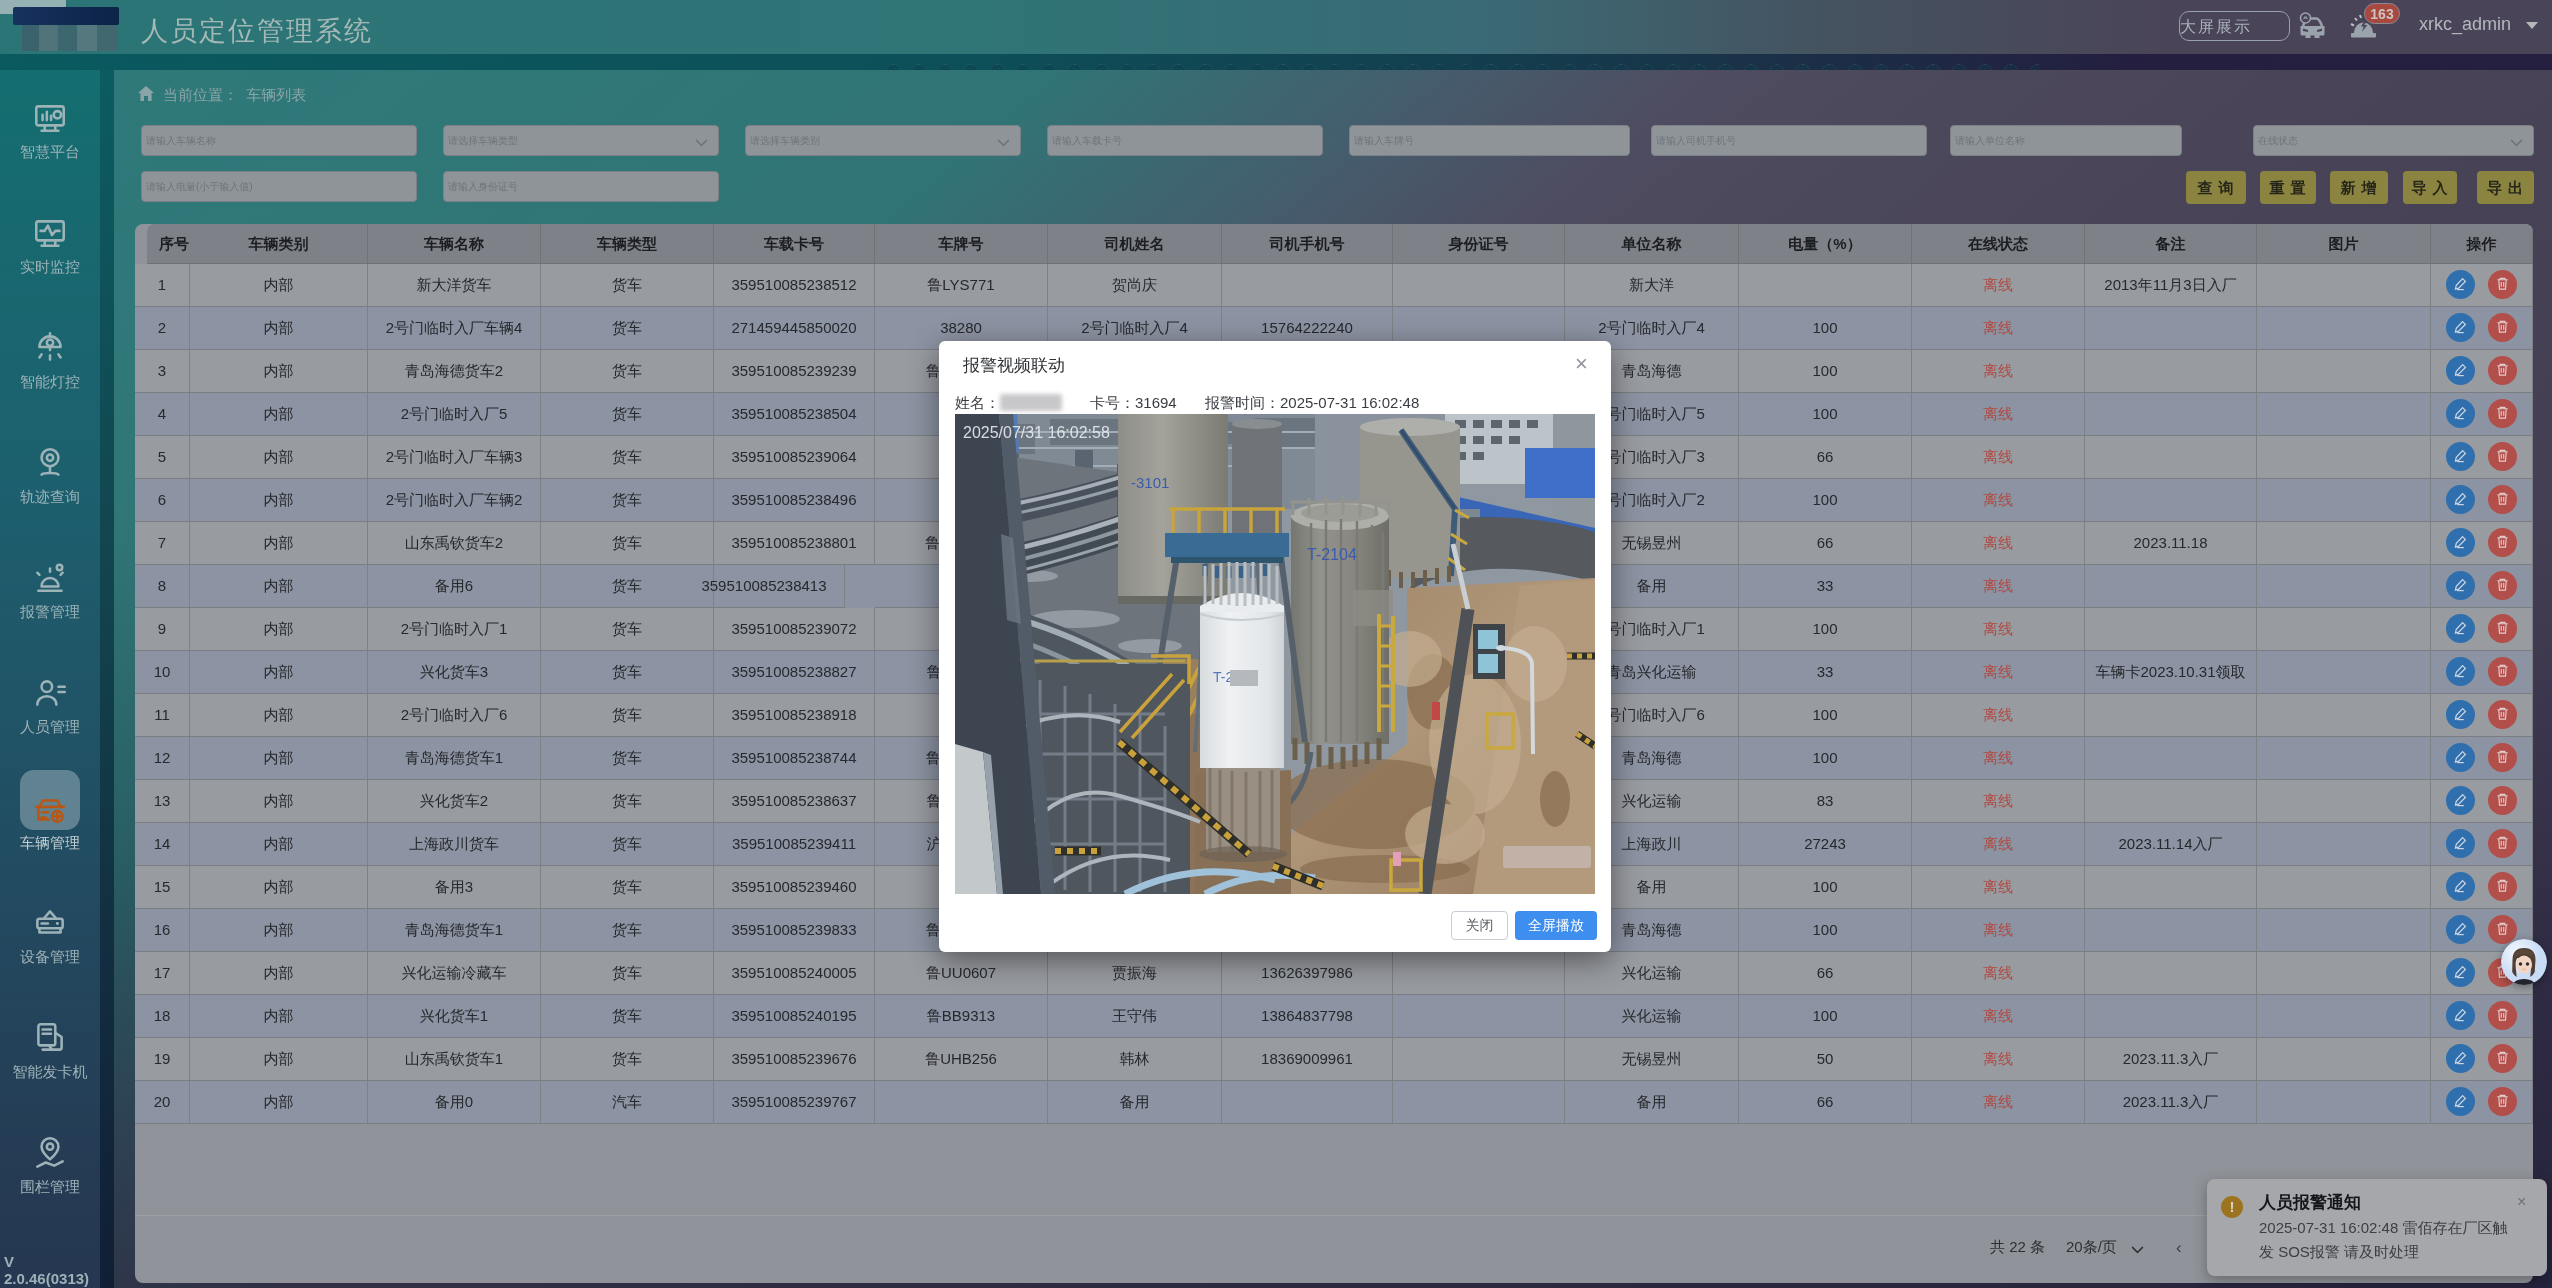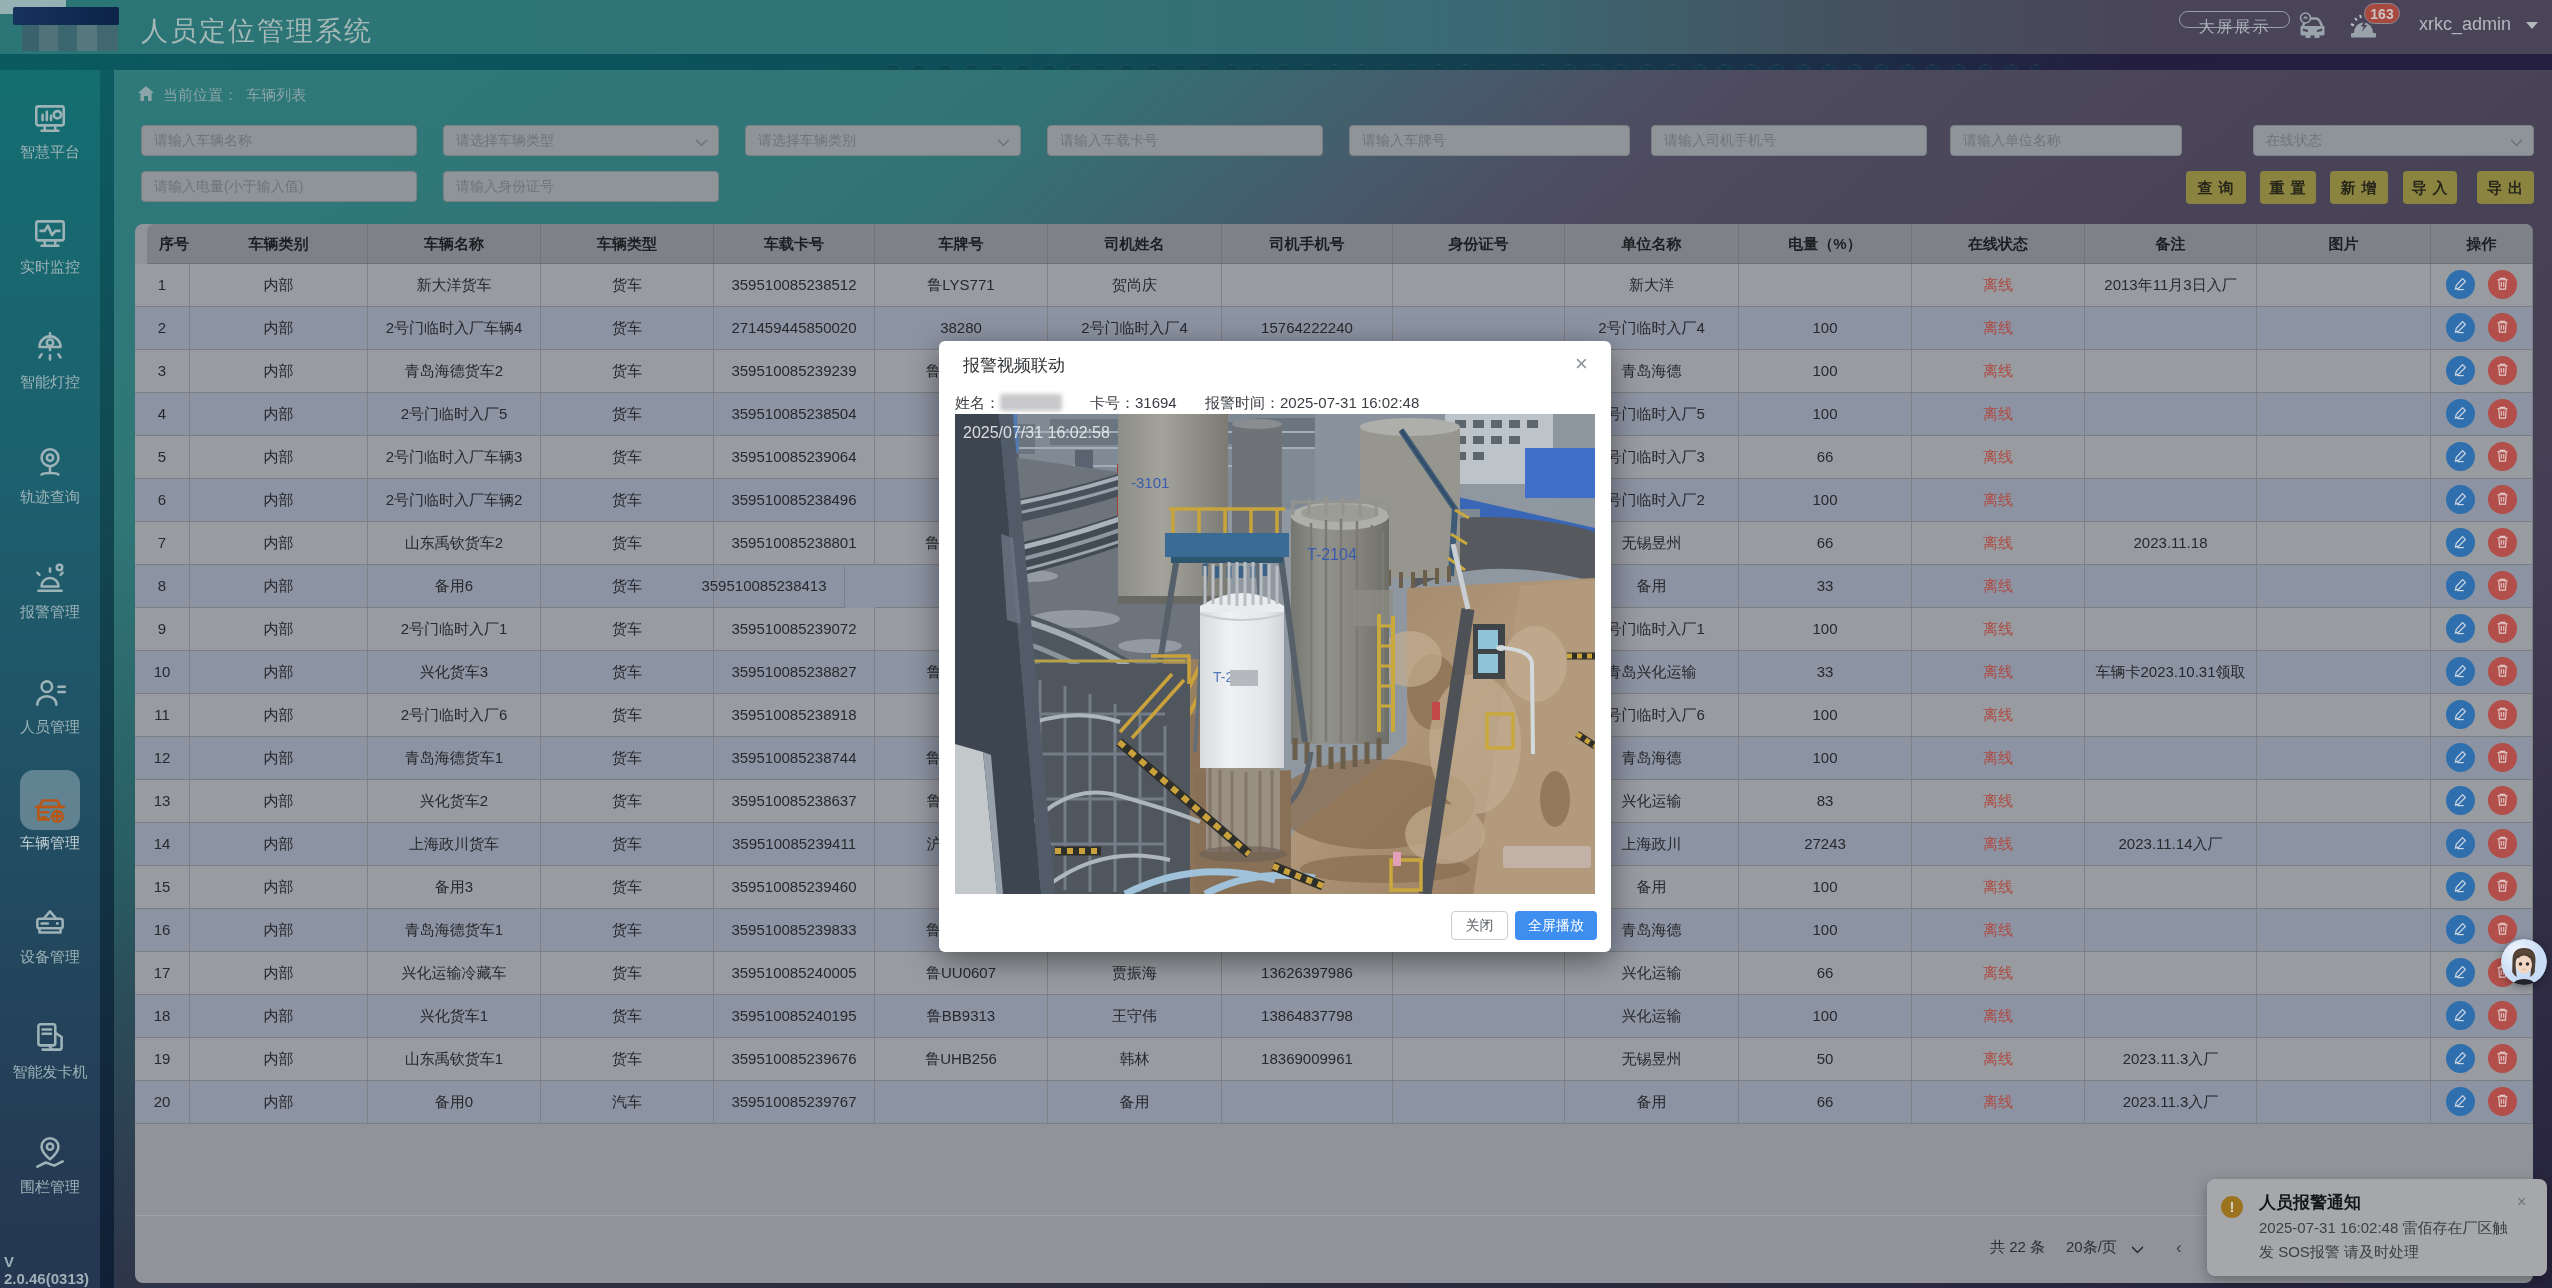--- a/index.html
+++ b/index.html
@@ -8,22 +8,22 @@
     linear-gradient(180deg, rgba(8,10,32,0) 40%, rgba(8,10,32,.30) 78%, rgba(8,10,32,.42) 100%),
     linear-gradient(140deg, #2e7a7a 0%, #317476 28%, #465b6c 38%, #4e4c60 44%, #4a4458 58%, #443e54 80%, #3a3450 100%);
 }
 .topbar { position:absolute; left:0; top:0; width:2552px; height:54px;
   background: linear-gradient(90deg, #2b7577 0%, #307476 40%, #3a6a75 58%, #45525f 72%, #4a4458 85%, #4a4458 100%); }
 .logow { position:absolute; left:0; top:0; width:66px; height:14px; background:#a9bcbe; border-radius:0 0 9px 0; opacity:.85 }
 .logo1 { position:absolute; left:13px; top:7px; width:106px; height:18px; background:linear-gradient(90deg,#17325e,#112a52 55%,#0d2347); border-radius:2px }
 .logo2 { position:absolute; left:22px; top:25px; width:96px; height:26px; opacity:.85;
   background: linear-gradient(90deg, #3d5f6b 0 18%, #567379 18% 38%, #3f646e 38% 57%, #5d7880 57% 78%, #45656e 78% 100%); }
 .title { position:absolute; left:141px; top:13px; font-size:27px; font-weight:normal; color:#a4b8b6; letter-spacing:2px }
-.bigbtn { position:absolute; left:2179px; top:11px; width:111px; height:17px; border:1.5px solid #99a0ab; border-radius:10px;
-  color:#a9b2b9; font-size:16px; text-align:center; line-height:29px; letter-spacing:2px }
+.bigbtn { position:absolute; left:2179px; top:11px; width:111px; height:30px; border:1.5px solid #99a0ab; border-radius:10px;
+  color:#a9b2b9; font-size:16px; text-align:left; line-height:29px; letter-spacing:2px }
 .hicon { position:absolute; top:10px; }
 .badge { position:absolute; left:2364px; top:3px; width:36px; height:21px; background:#a8493f; border-radius:11px; border:1px solid #8d8a96;
   color:#cdc2c2; font-size:14px; text-align:center; line-height:20px; font-weight:bold }
 .uname { position:absolute; left:2419px; top:14px; font-size:18px; color:#b4b8bd }
 .ucaret { position:absolute; left:2526px; top:22px; width:0; height:0; border:6px solid transparent; border-top:7px solid #b4b8bd }
 .darkstrip { position:absolute; left:0; top:54px; width:2552px; height:16px;
   background: linear-gradient(90deg, #0a5a60 0%, #0d4f58 38%, #143c4d 60%, #241e3f 84%, #262040 100%); }
 .scallop { position:absolute; left:880px; top:54px; width:1160px; height:16px; opacity:.35;
   background: radial-gradient(ellipse 11px 10px at 13px 17px, #0c3c4a 60%, #48707c 65%, transparent 69%); background-size:26px 17px; }
 .sidebar { position:absolute; left:0; top:70px; width:100px; height:1218px;
@@ -31,21 +31,21 @@
 .mico { position:absolute; left:31px; }
 .abox { position:absolute; left:20px; width:60px; height:60px; border-radius:14px; background:rgba(203,216,220,.38) }
 .mtxt { position:absolute; left:0; width:100px; text-align:center; font-size:15px; color:#9cb2b7 }
 .mtxt.on { color:#c2cdd1 }
 .ver { position:absolute; left:4px; top:1183px; width:96px; font-size:15px; font-weight:bold; color:#9db1b7 }
 .gutter { position:absolute; left:100px; top:70px; width:14px; height:1218px;
   background: linear-gradient(180deg, #0c5c62 0%, #12454f 40%, #122c40 75%, #101f35 100%); }
 .crumb { position:absolute; left:163px; top:86px; font-size:15px; color:#8ba4a7 }
 .homeico { position:absolute; left:137px; top:85px; width:18px; height:17px; }
 .inp { position:absolute; height:31px; background:#8f9499; border:1px solid #7a8085; border-radius:4px;
-  font-size:14px; color:#6e747b; line-height:29px; padding-left:12px }
+  font-size:10px; color:#6e747b; line-height:29px; padding-left:4px }
 .caret { position:absolute; right:12px; top:10px; width:9px; height:9px; border-right:2px solid #6e747b; border-bottom:2px solid #6e747b; transform:rotate(45deg); border-radius:1px }
 .ybtn { position:absolute; top:171px; height:33px; background:#8b8440; border-radius:4px; color:#26251a;
   font-size:15px; font-weight:bold; text-align:center; line-height:33px; letter-spacing:6px; padding-left:5px }
 .card { position:absolute; left:135px; top:224px; width:2398px; height:1059px; background:#90949a; border-radius:8px; overflow:hidden; }
 .th { position:absolute; top:0; height:40px; background:#7e8288; border-right:1px solid #707478; border-bottom:1px solid #6e7175;
   font-size:15px; font-weight:bold; color:#1c1e22; text-align:center; line-height:39px }
 .th:first-child { border-top-left-radius:8px }
 .tr { position:absolute; left:0; width:2398px; height:43px; background:#989ba0 }
 .tr.even { background:#8c93a2 }
 .td { position:absolute; top:0; height:43px; border-right:1px solid #7d8084; border-bottom:1px solid #7a7d81;

